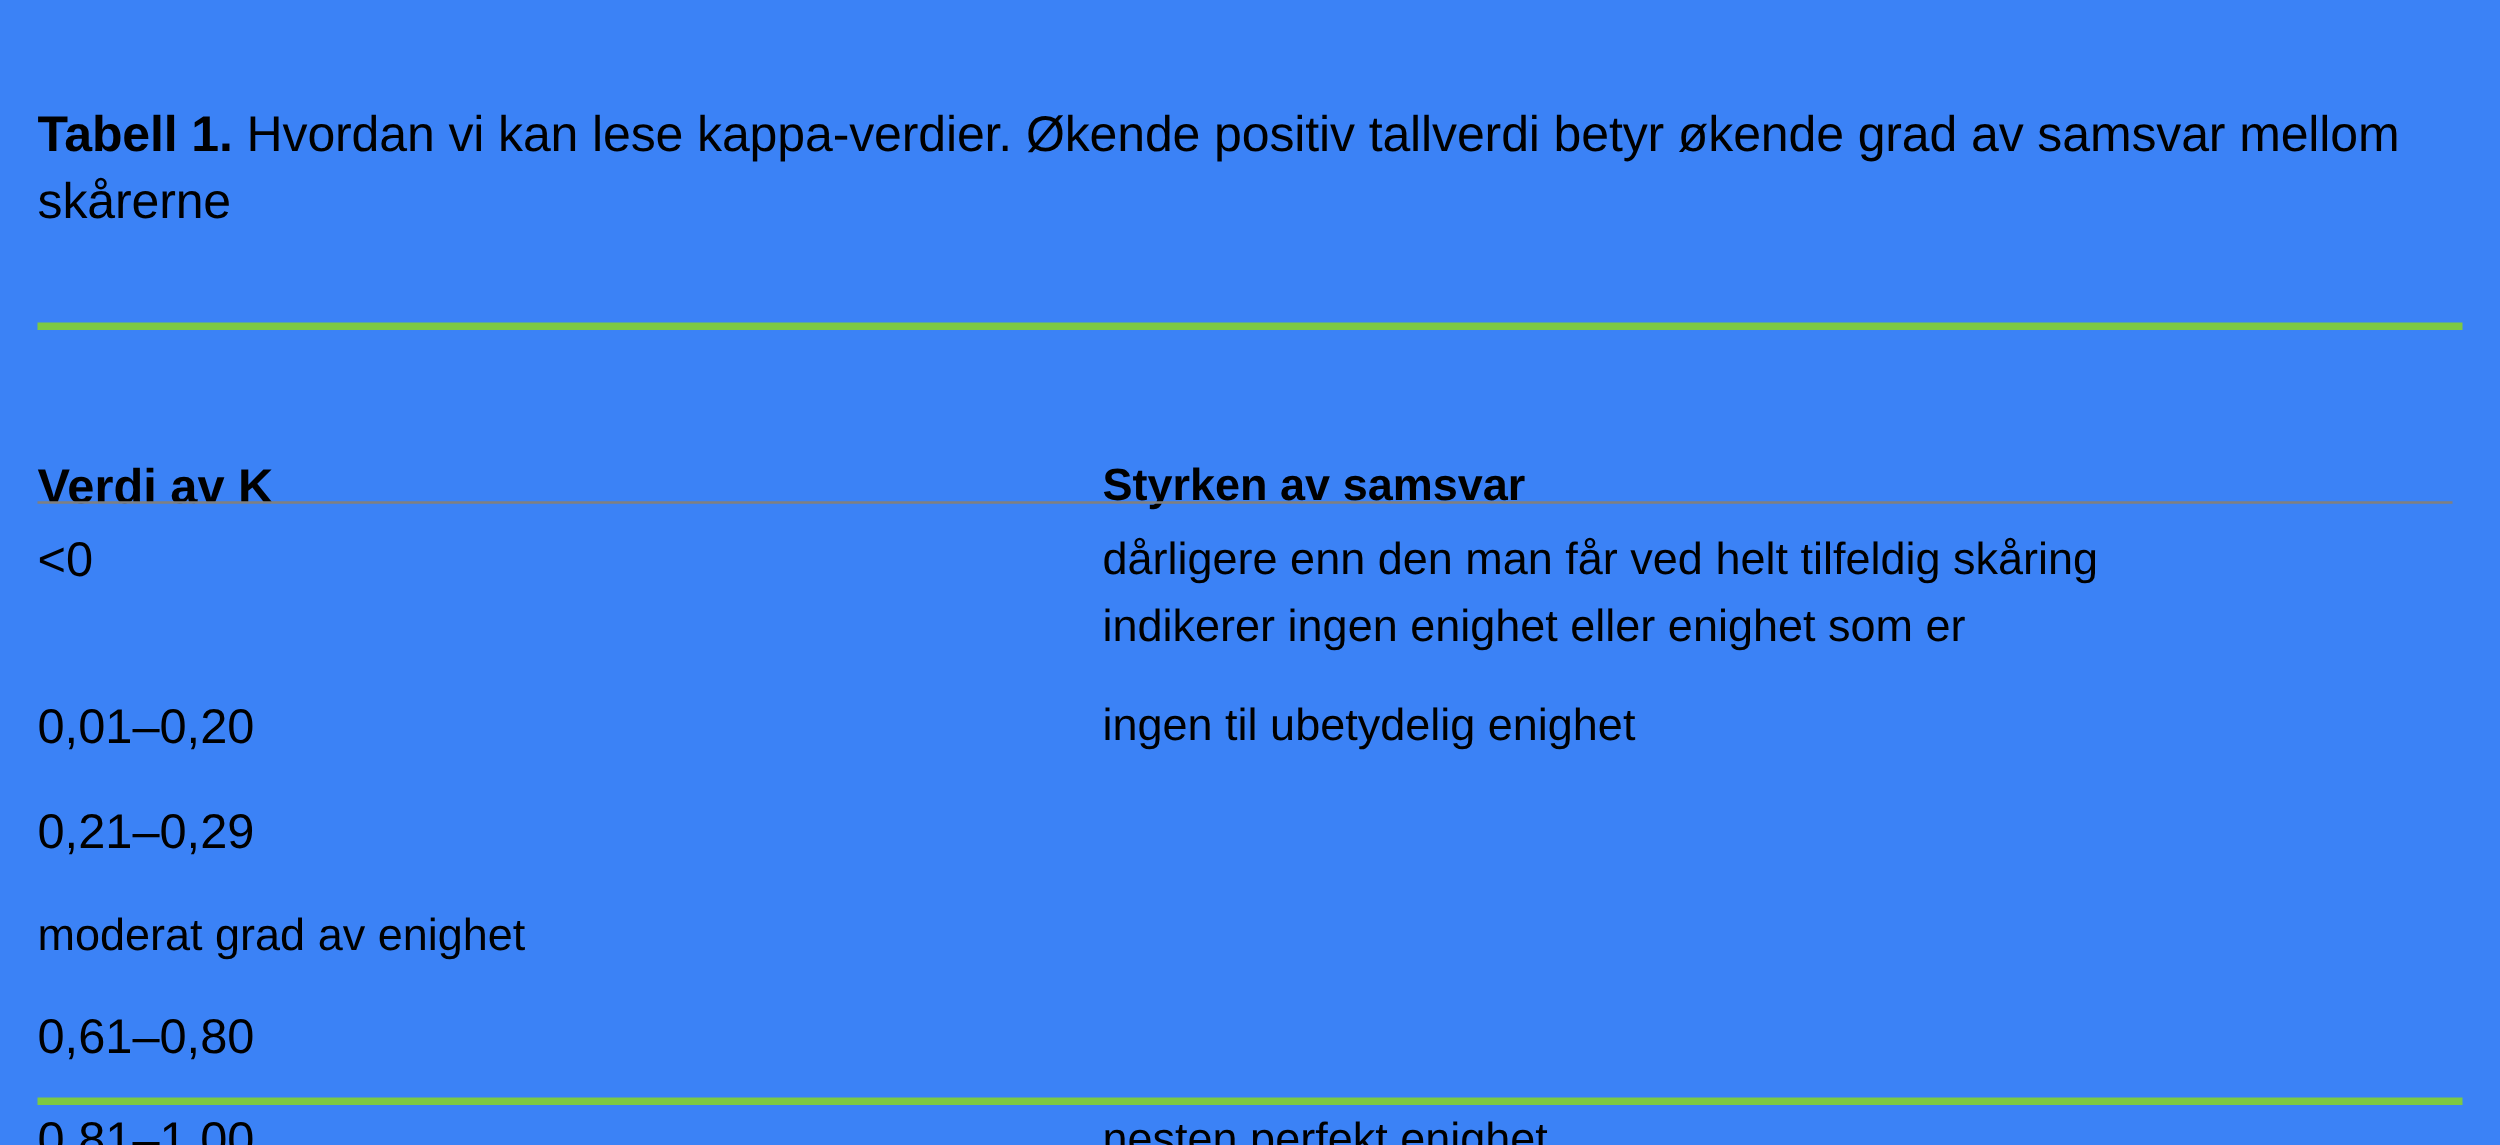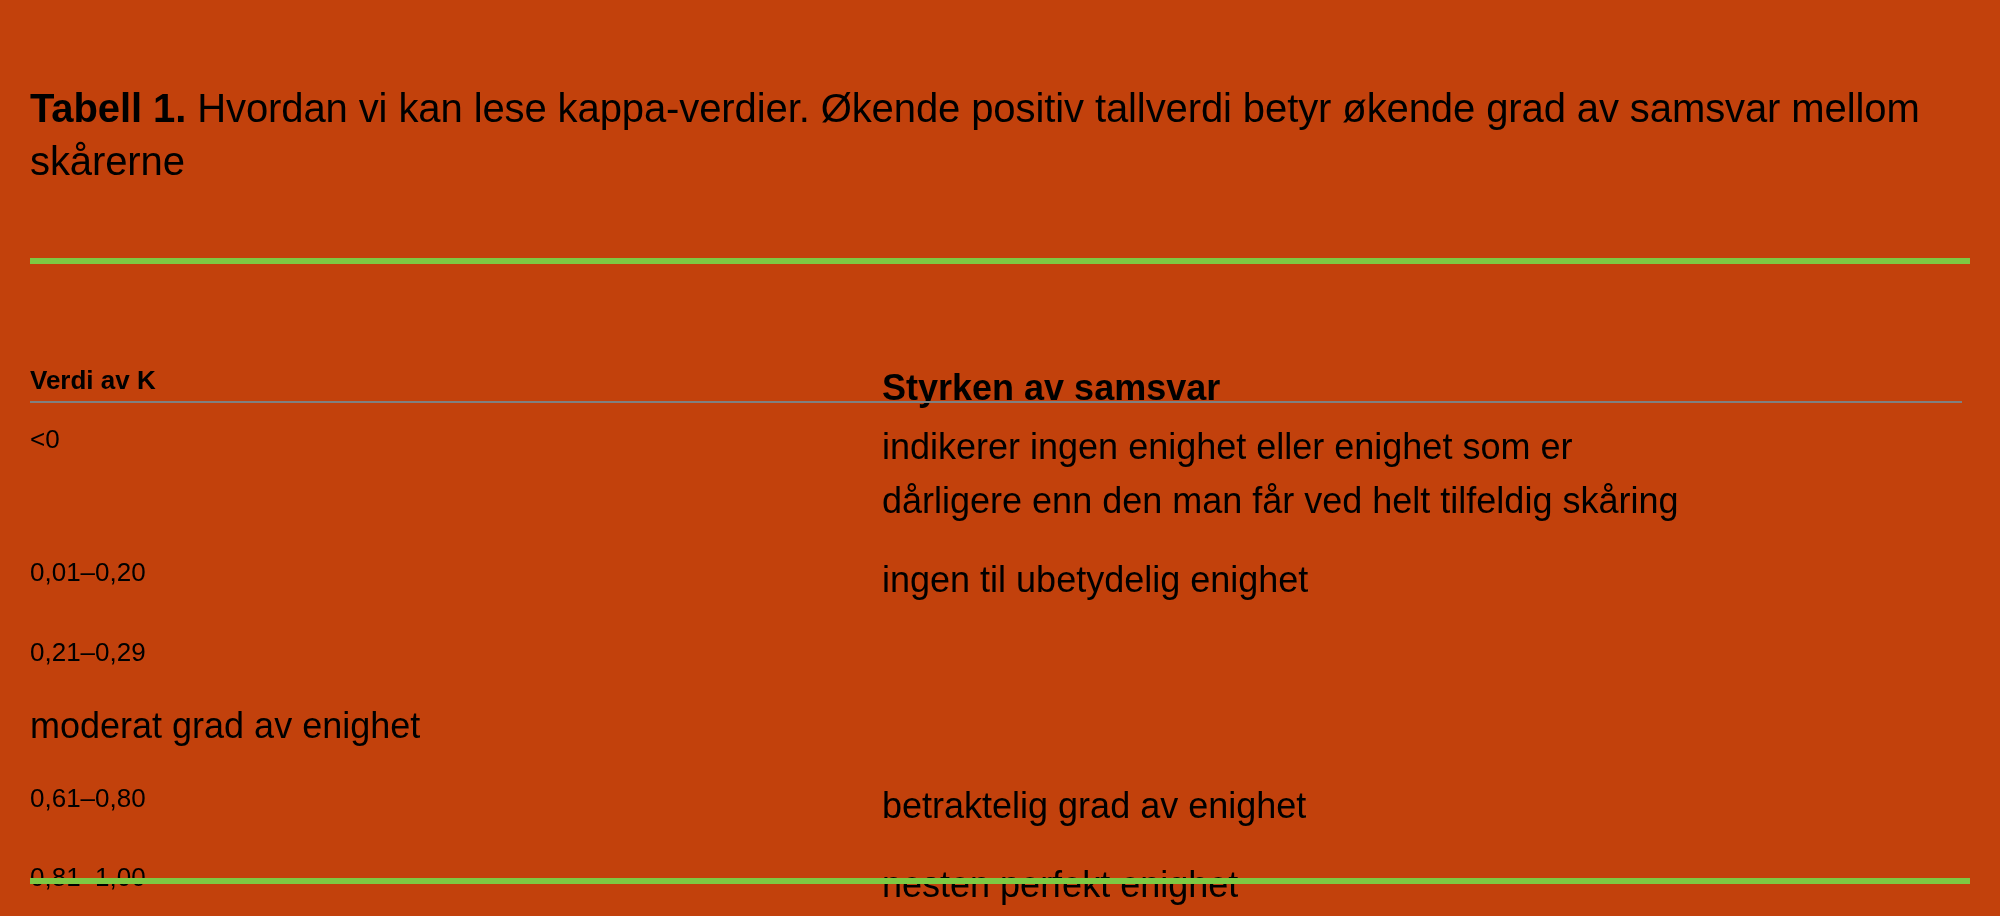--- a/index.html
+++ b/index.html
@@ -15,21 +15,21 @@
     color: #000000;
     -webkit-font-smoothing: antialiased;
     overflow: hidden;
   }
 
   .page {
     position: relative;
     width: 2000px;
     height: 916px;
     box-sizing: border-box;
-    background: #c2410c;
+    background: #3b82f6;
   }
 
   
   .caption {
     position: absolute;
     left: 30px;
     top: 82px;
     width: 1910px;
     font-size: 40px;
     line-height: 1.33;
@@ -76,21 +76,21 @@
     top: 275px;
     width: 1940px;
   }
   .row {
     display: flex;
     align-items: flex-start;
   }
   .col-value {
     width: 852px;
     flex: 0 0 852px;
-    font-size: 26px;
+    font-size: 39px;
     line-height: 1.38;
   }
   .col-desc {
     flex: 1 1 auto;
     font-size: 36px;
     line-height: 1.38;
   }
 
   .header-row {
     height: 126px;
@@ -137,22 +137,22 @@
     <div class="row header-row">
       <div class="col-value">Verdi av K</div>
       <div class="col-desc">Styrken av samsvar</div>
     </div>
 
     <div class="body-rows">
 
       <div class="row data-row">
         <div class="col-value">&lt;0</div>
         <div class="col-desc">
+          <span class="desc-line">dårligere enn den man får ved helt tilfeldig skåring</span>
           <span class="desc-line">indikerer ingen enighet eller enighet som er</span>
-          <span class="desc-line">dårligere enn den man får ved helt tilfeldig skåring</span>
         </div>
       </div>
 
       <div class="row data-row">
         <div class="col-value">0,01–0,20</div>
         <div class="col-desc">
           <span class="desc-line">ingen til ubetydelig enighet</span>
         </div>
       </div>
 
@@ -161,23 +161,20 @@
       </div>
 
       <div class="row data-row">
         <div class="col-desc">
           <span class="desc-line">moderat grad av enighet</span>
         </div>
       </div>
 
       <div class="row data-row">
         <div class="col-value">0,61–0,80</div>
-        <div class="col-desc">
-          <span class="desc-line">betraktelig grad av enighet</span>
-        </div>
       </div>
 
       <div class="row data-row">
         <div class="col-value">0,81–1,00</div>
         <div class="col-desc">
           <span class="desc-line">nesten perfekt enighet</span>
         </div>
       </div>
 
     </div>

